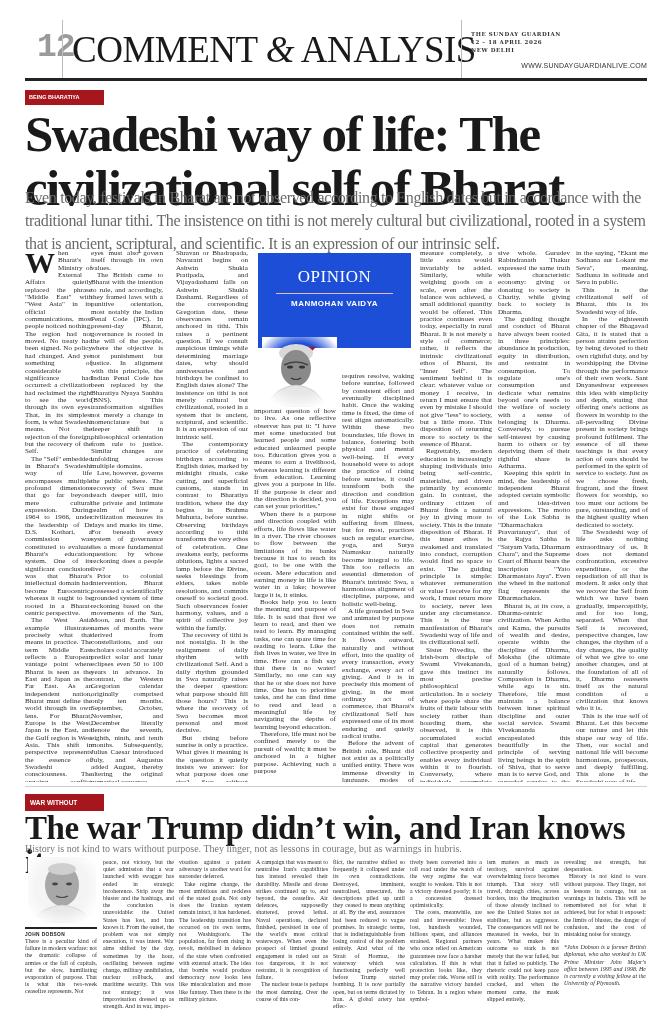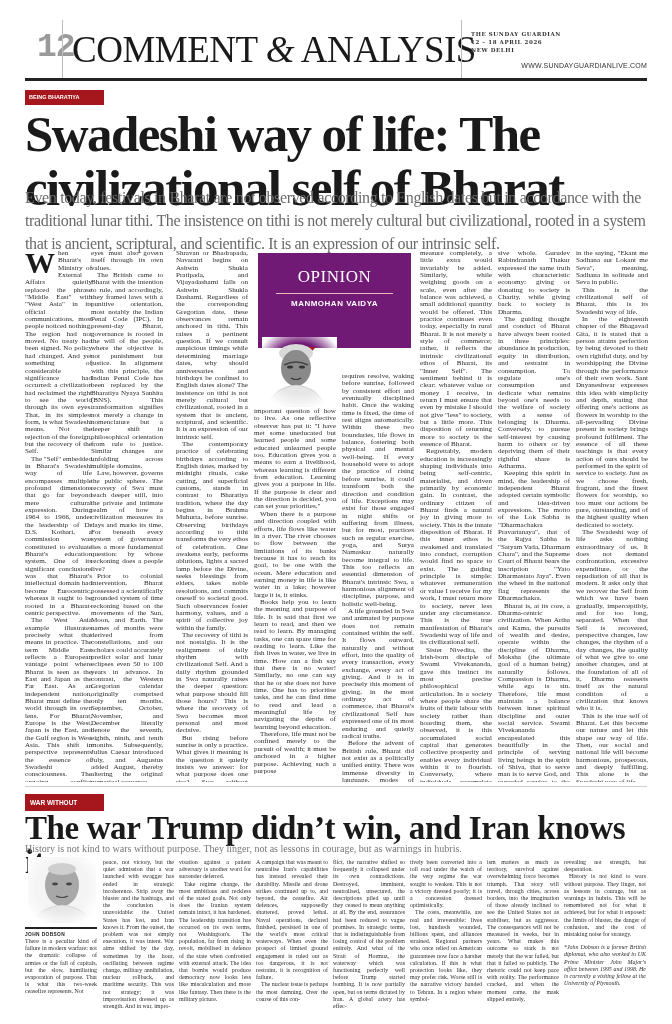--- a/index.html
+++ b/index.html
@@ -33,21 +33,21 @@
   .c2 { left: 91px; top: 250px; width: 72px; height: 532px; }
   .c3 { left: 176px; top: 250px; width: 72px; height: 532px; }
   .c4 { left: 254px; top: 408px; width: 82px; height: 374px; }
   .c5 { left: 342px; top: 373px; width: 72px; height: 409px; }
   .c6 { left: 420px; top: 250px; width: 72px; height: 532px; }
   .c7 { left: 498px; top: 250px; width: 72px; height: 532px; }
   .c8 { left: 576px; top: 250px; width: 72px; height: 532px; }
   .bio { font-style: italic; margin-top: 6px; text-indent: 0 !important; }
 
   
-  .opinion-box { position: absolute; left: 258px; top: 253px; width: 153px; height: 95px; background: #701a75; color: #fff; text-align: center; }
+  .opinion-box { position: absolute; left: 258px; top: 253px; width: 153px; height: 95px; background: #1d4ed8; color: #fff; text-align: center; }
   .opinion-word { position: absolute; left: 0; right: 0; top: 14px; font-size: 17px; letter-spacing: 0.5px; font-family: "Liberation Serif", serif; }
   .opinion-rule { position: absolute; left: 18px; right: 18px; top: 40px; height: 1px; background: #e9b8ba; }
   .opinion-author { position: absolute; left: 0; right: 0; top: 46px; font-size: 8px; font-weight: bold; letter-spacing: 0.5px; font-family: "Liberation Sans", sans-serif; }
   .opinion-tail { position: absolute; left: 306px; top: 347px; width: 0; height: 0; border-left: 0 solid transparent; border-right: 10px solid transparent; border-top: 10px solid #a5171d; }
   .portrait-1 { position: absolute; left: 262px; top: 337px; width: 75px; height: 70px; }
 
   .divider-h { position: absolute; left: 25px; top: 786px; width: 622px; height: 1px; background: #cfcfcf; }
 
   .headline-2 { position: absolute; left: 25px; top: 811px; width: 625px; font-size: 33px; line-height: 34px; color: #1a1a1a; letter-spacing: -0.4px; font-family: "Liberation Serif", serif; }
   .standfirst-2 { position: absolute; left: 25px; top: 843px; width: 625px; font-size: 10px; line-height: 12px; color: #777; }

